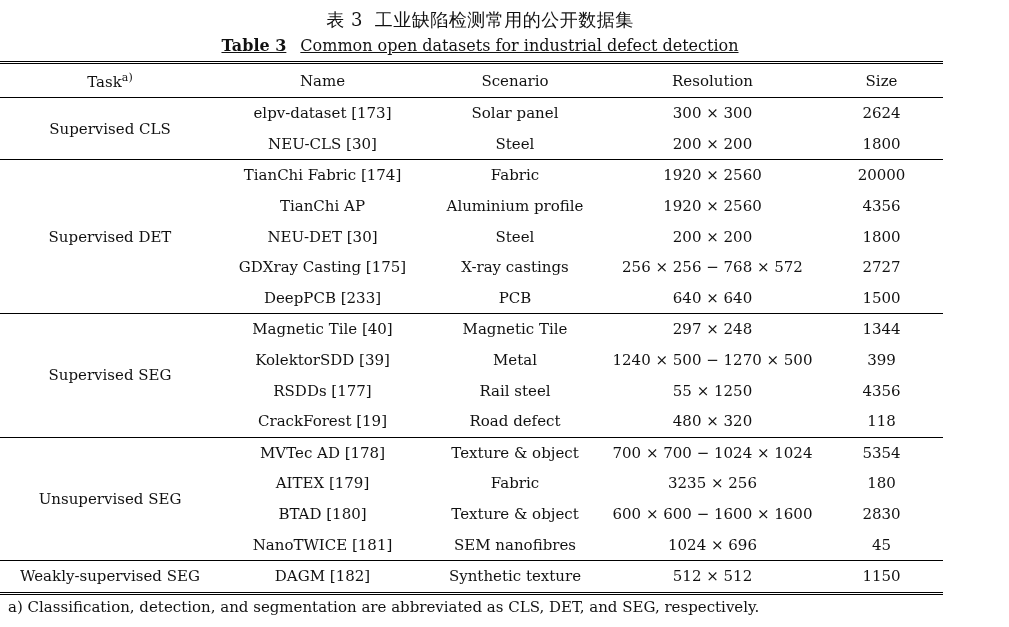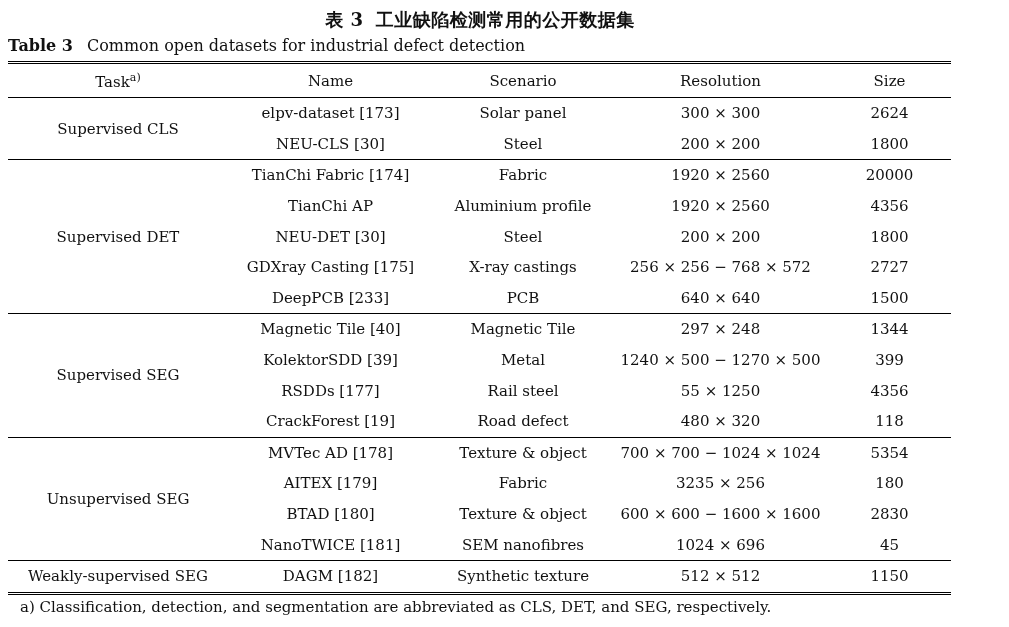--- a/index.html
+++ b/index.html
@@ -18,39 +18,41 @@
     height: 627px;
     background: #ffffff;
   }
   .title-zh {
     position: absolute;
     top: 8px;
     left: 0;
     width: 960px;
     text-align: center;
     font-size: 18px;
-    font-weight: bold;
+    font-weight: normal;
     letter-spacing: 0.5px;
   }
   .title-zh .zh-label { margin-right: 12px; }
   .title-en {
     position: absolute;
     top: 36px;
-    left: 8px;
+    left: 0;
     width: 960px;
+    text-align: center;
     font-size: 16px;
+    text-decoration: underline;
   }
   .title-en .en-label {
     font-weight: bold;
     margin-right: 14px;
   }
   table.paper-table {
     position: absolute;
     top: 61px;
-    left: 8px;
+    left: 0;
     width: 943px;
     border-collapse: collapse;
     table-layout: fixed;
     border-top: 3px double #000;
     border-bottom: 3px double #000;
     font-size: 15px;
   }
   table.paper-table th, table.paper-table td {
     text-align: center;
     vertical-align: middle;
@@ -62,21 +64,21 @@
   table.paper-table thead th {
     height: 33px;
     border-bottom: 1.5px solid #000;
   }
   table.paper-table tbody td { height: 30.6px; }
   table.paper-table tbody tr.group-start td { border-top: 1.5px solid #000; }
   sup { font-size: 11px; }
   .footnote {
     position: absolute;
     top: 598px;
-    left: 20px;
+    left: 8px;
     width: 940px;
     font-size: 15px;
     text-align: left;
   }
 </style>
 </head>
 <body>
 
 <div class="page">
 

